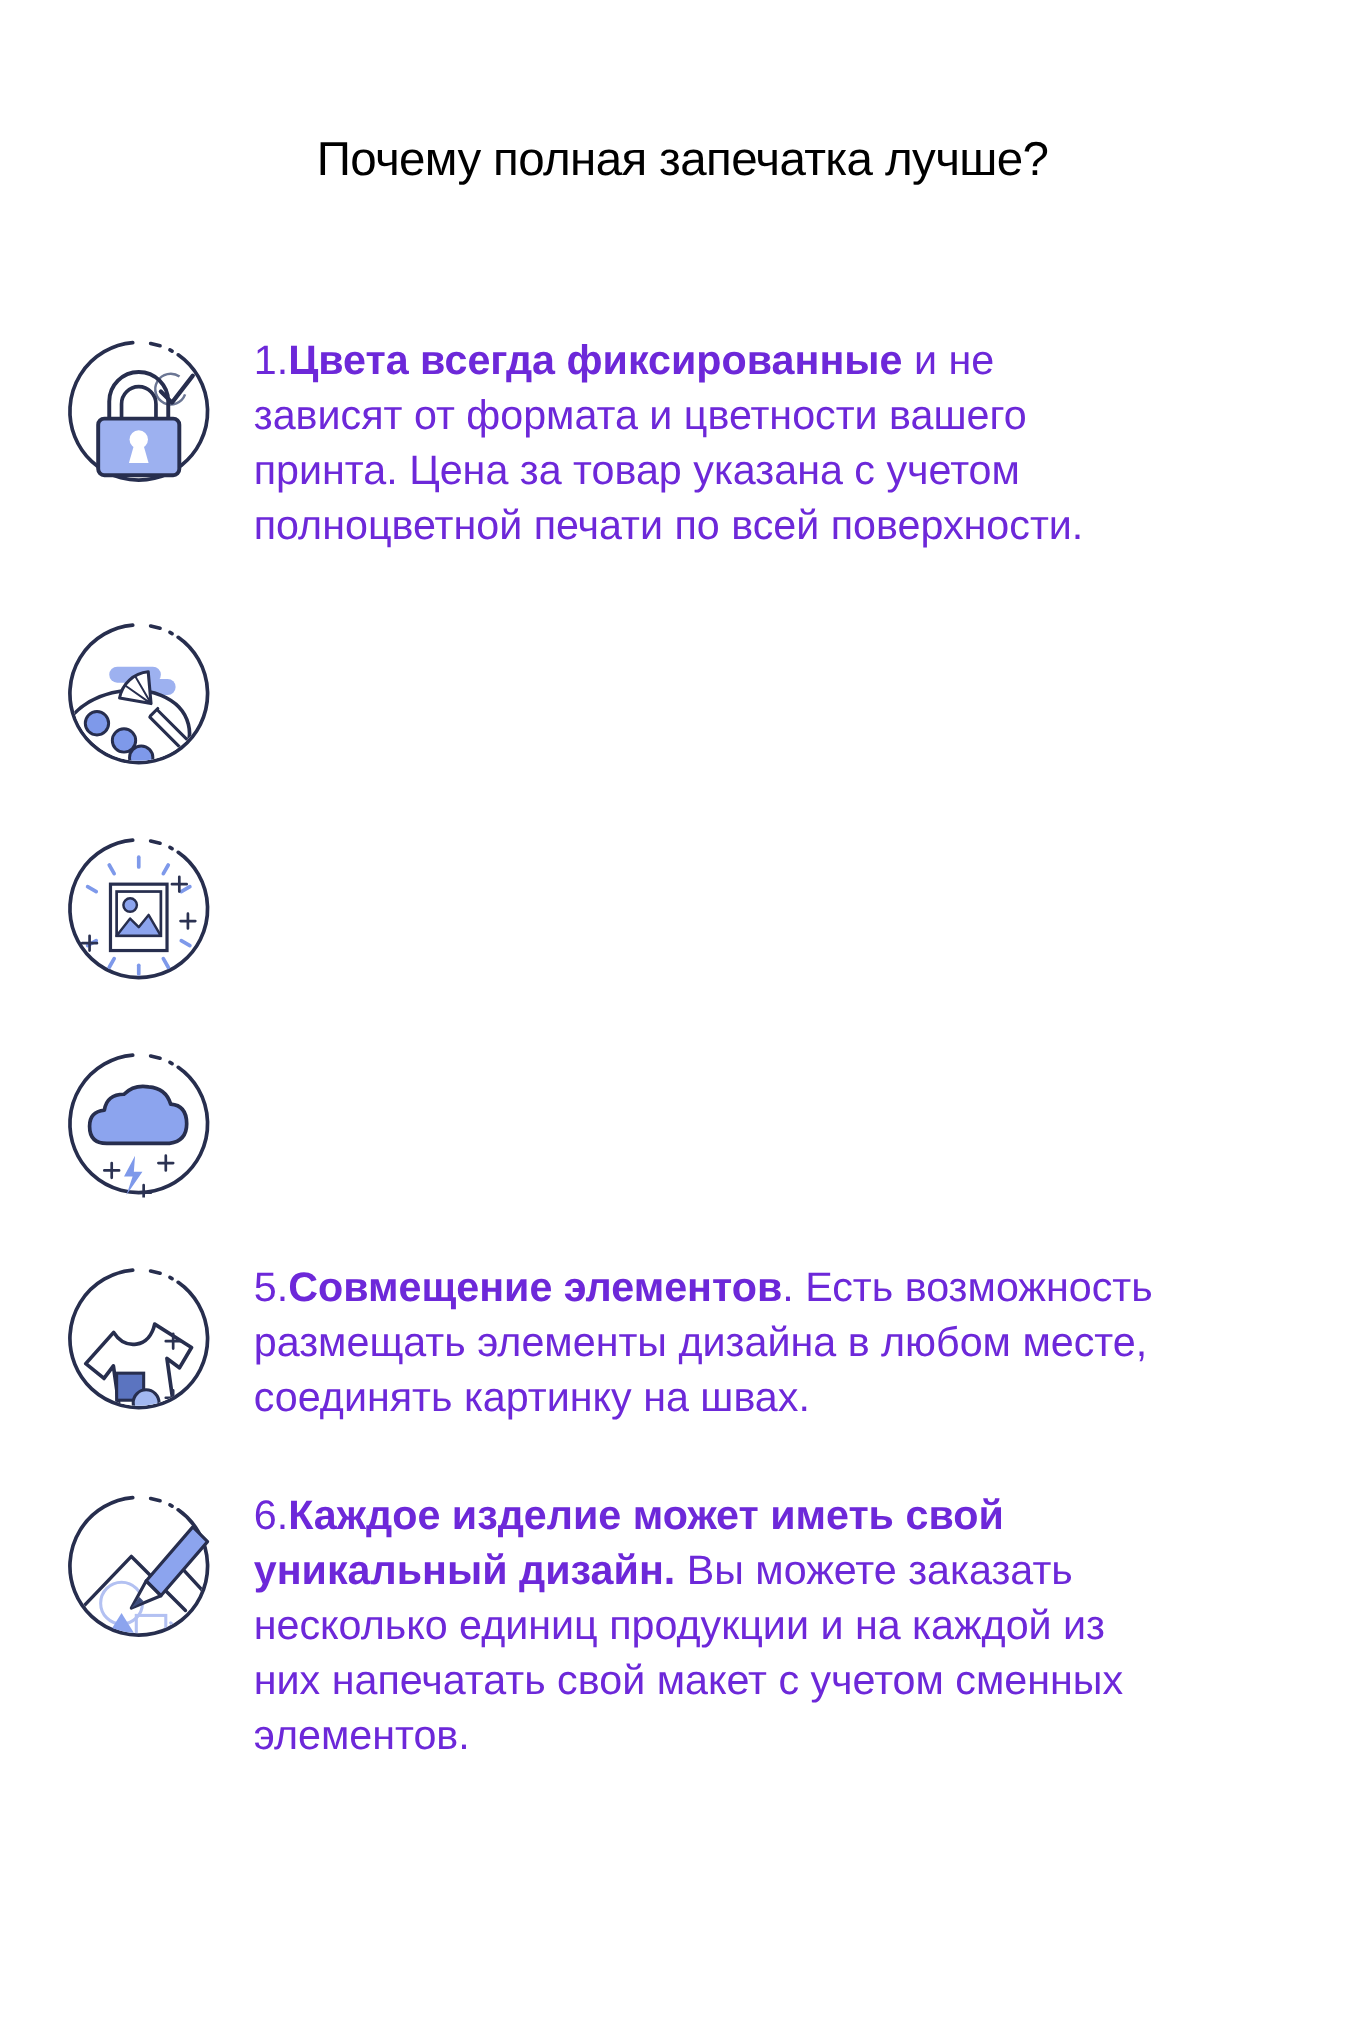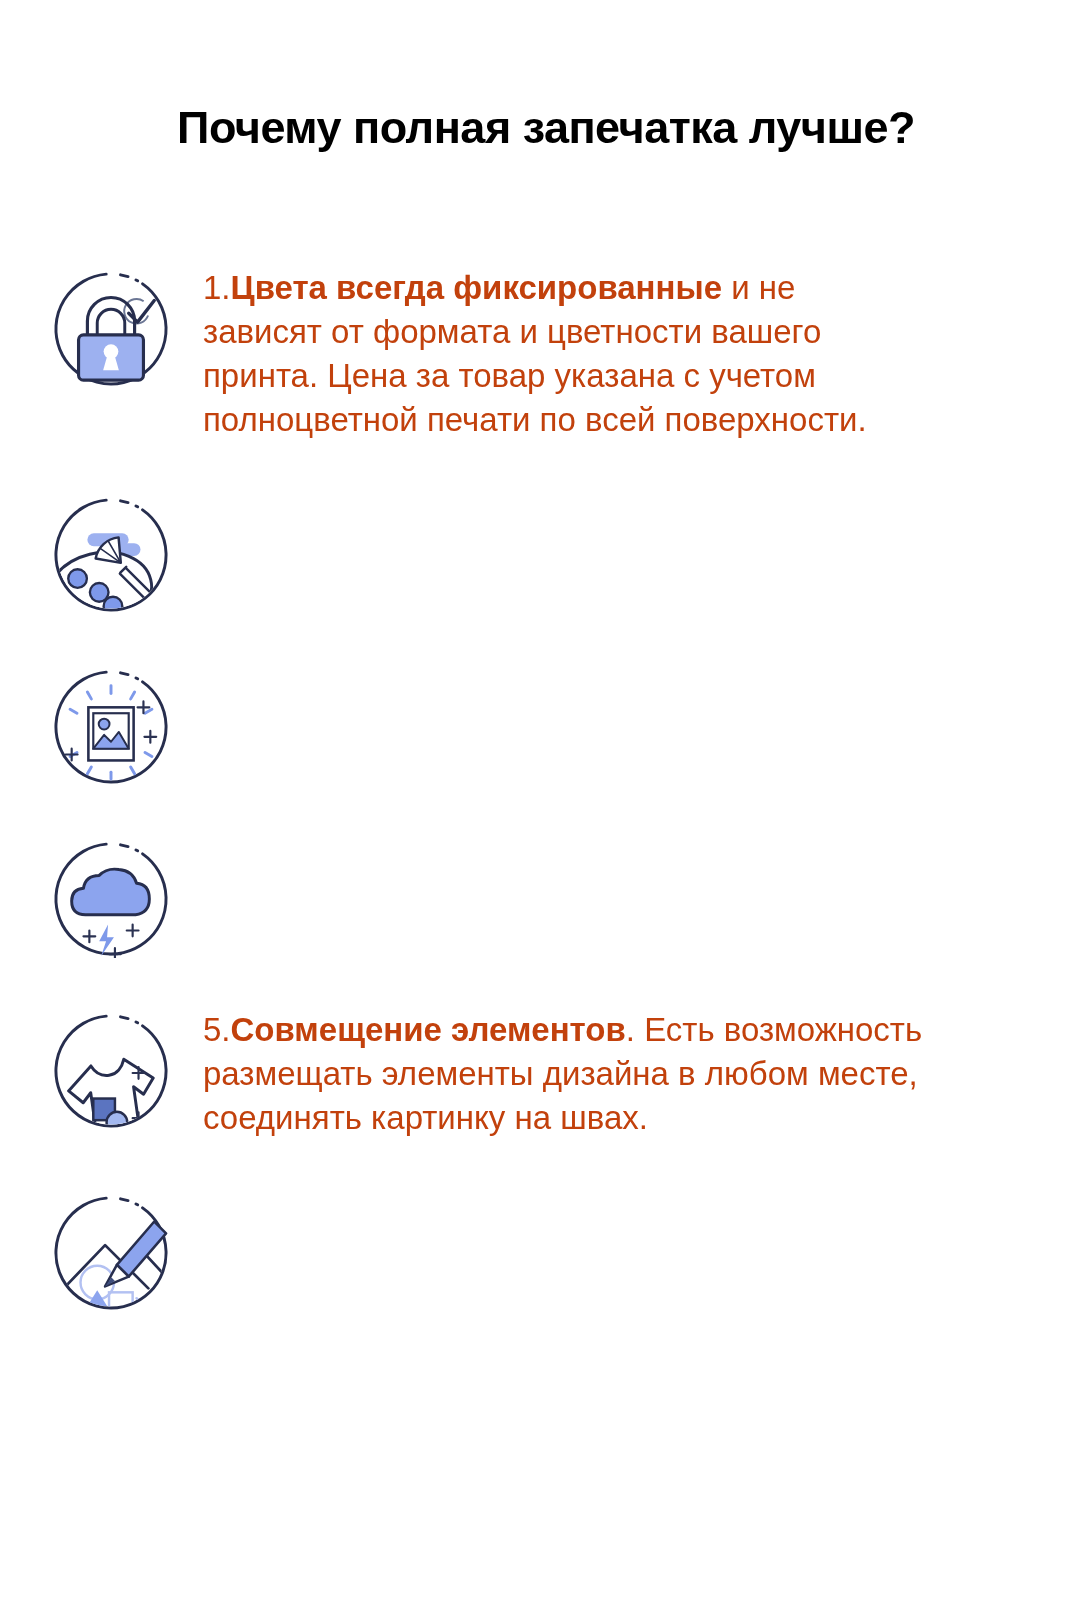--- a/index.html
+++ b/index.html
@@ -4,30 +4,30 @@
 <style>
   html,body{margin:0;padding:0;background:#ffffff;}
   .page{
     width:1080px;height:1620px;box-sizing:border-box;
     background:#ffffff;overflow:hidden;
     font-family:"Liberation Sans",sans-serif;color:#000;
     padding:102px 40px 0 52px;
   }
   .title{
     margin:0;text-align:center;
-    font-size:45px;line-height:52px;font-weight:700;color:#000;
+    font-size:38px;line-height:52px;font-weight:400;color:#000;
     letter-spacing:-0.5px;
   }
   .items{margin-top:112px;display:flex;flex-direction:column;gap:50px;}
   .item{display:flex;align-items:flex-start;}
   .icon-wrap{flex:0 0 118px;width:118px;height:118px;margin-top:4px;}
   .icon-wrap svg{display:block;width:118px;height:118px;}
   .item-text{
     margin:0 0 0 33px;
-    font-size:33px;line-height:44px;color:#c2410c;
+    font-size:33px;line-height:44px;color:#6d28d9;
     white-space:pre-wrap;max-width:860px;
   }
   .item-text b{font-weight:700;}
   .ring{fill:none;stroke:#272e4e;stroke-width:3;stroke-linecap:round;}
   .ln{fill:none;stroke:#272e4e;stroke-linecap:round;stroke-linejoin:round;}
   .blue-ln{fill:none;stroke:#7e99ea;stroke-linecap:round;}
   .lite-ln{fill:none;stroke:#b3c1f2;stroke-linecap:round;}
 </style>
 </head>
 <body>
@@ -177,16 +177,21 @@
             <circle cx="46" cy="90" r="17" class="lite-ln" stroke-width="2.5"></circle>
             <rect x="58" y="100" width="24" height="24" class="lite-ln" stroke-width="2.5"></rect>
             <path class="lite-ln" d="M 86 106 L 96 116 M 96 106 L 86 116" stroke-width="2.5"></path>
             <path d="M 36 114 L 46 98 L 56 114 Z" fill="#8ca4ee"></path>
           </g>
           <path d="M 66 72 L 104 28 L 116 40 L 78 84 Z" fill="#8ca4ee" stroke="#272e4e" stroke-width="2.6" stroke-linejoin="round"></path>
           <path d="M 66 72 L 78 84 L 54 94 Z" fill="#ffffff" stroke="#272e4e" stroke-width="2.6" stroke-linejoin="round"></path>
           <path d="M 54 94 L 60.5 85 L 64 88.5 Z" fill="#3f4e7e"></path>
         </svg>
       </div>
+      <p class="item-text"><span class="num">6.</span><b>Каждое изделие может иметь свой
+уникальный дизайн.</b><span> Вы можете заказать
+несколько единиц продукции и на каждой из
+них напечатать свой макет с учетом сменных
+элементов.</span></p>
     </div>
 
   </div>
 </div>
 
 </body></html>

